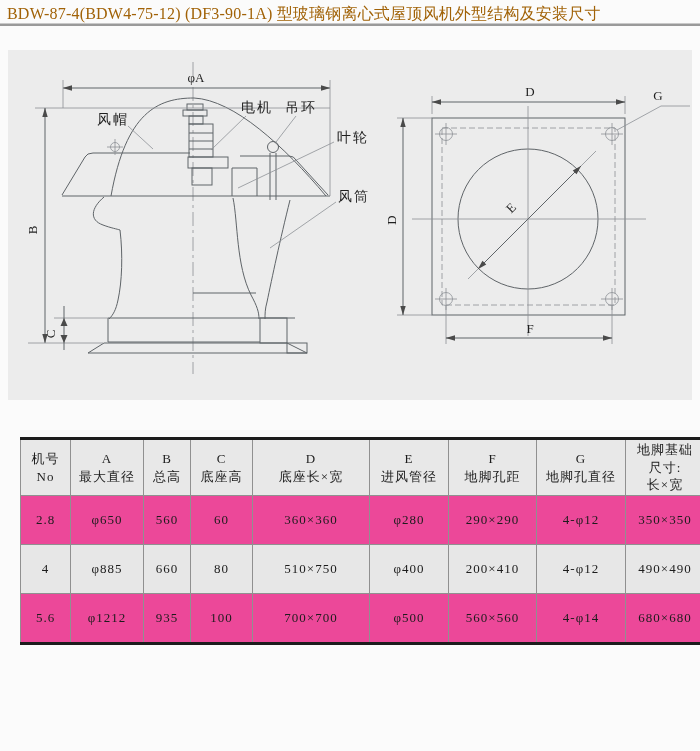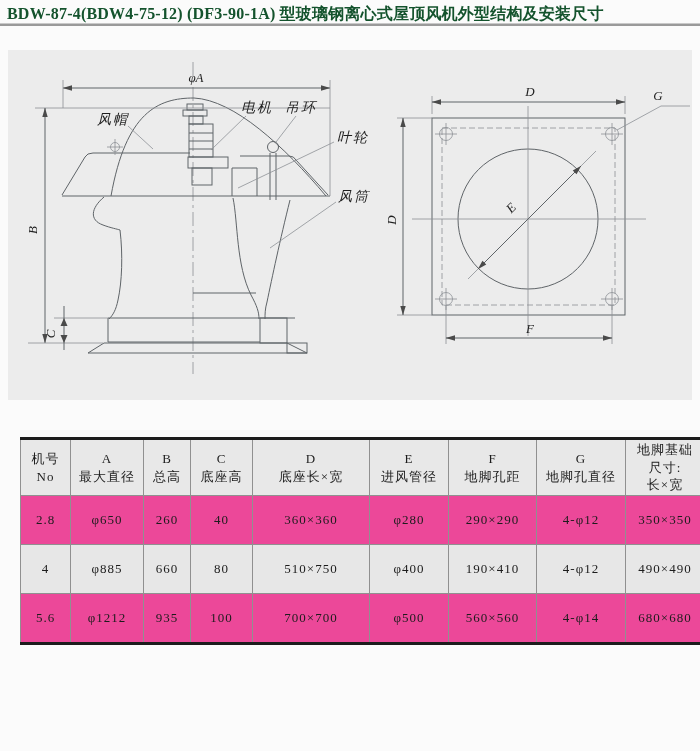--- a/index.html
+++ b/index.html
@@ -3,31 +3,30 @@
 <meta charset="utf-8">
 <style>
   html,body{margin:0;padding:0;}
   body{
     width:700px;height:751px;position:relative;
     background:#fbfbfb;overflow:hidden;
     font-family:"Liberation Serif","DejaVu Serif",serif;
   }
   .page-title{
     position:absolute;left:7px;top:4px;width:690px;
-    font-size:16px;font-weight:bold;color:#14532d;letter-spacing:.2px;
+    font-size:16px;font-weight:normal;color:#a16207;letter-spacing:.2px;
     white-space:nowrap;
   }
   .title-rule{
     position:absolute;left:0;top:23px;width:700px;height:2px;
     background:#9a9a9a;border-top:1px solid #c9c9c9;
   }
   .drawing-panel{
     position:absolute;left:8px;top:50px;width:684px;height:350px;
     background:#ececec;
-    font-style:italic;
   }
   svg .ln{stroke:#5f6468;stroke-width:1;fill:none;}
   svg .thin{stroke:#8d9196;stroke-width:.8;fill:none;}
   svg .dash{stroke-dasharray:6 3;}
   svg .cdash{stroke-dasharray:14 4 3 4;}
   svg .txt{fill:#1f1f1f;font-family:"Liberation Serif","DejaVu Serif",serif;font-size:13px;}
   svg .cjk{font-size:14px;letter-spacing:2px;}
   
   .spec-table-wrap{position:absolute;left:8px;top:437px;width:684px;padding-left:12px;}
   table.spec{
@@ -267,36 +266,36 @@
           <div>地脚基础</div>
           <div>尺寸:</div>
           <div>长×宽</div>
         </th>
       </tr>
     </thead>
     <tbody>
         <tr>
           <td>2.8</td>
           <td>φ650</td>
-          <td>260</td>
-          <td>40</td>
+          <td>560</td>
+          <td>60</td>
           <td>360×360</td>
           <td>φ280</td>
           <td>290×290</td>
           <td>4-φ12</td>
           <td>350×350</td>
         </tr>
         <tr>
           <td>4</td>
           <td>φ885</td>
           <td>660</td>
           <td>80</td>
           <td>510×750</td>
           <td>φ400</td>
-          <td>190×410</td>
+          <td>200×410</td>
           <td>4-φ12</td>
           <td>490×490</td>
         </tr>
         <tr>
           <td>5.6</td>
           <td>φ1212</td>
           <td>935</td>
           <td>100</td>
           <td>700×700</td>
           <td>φ500</td>

